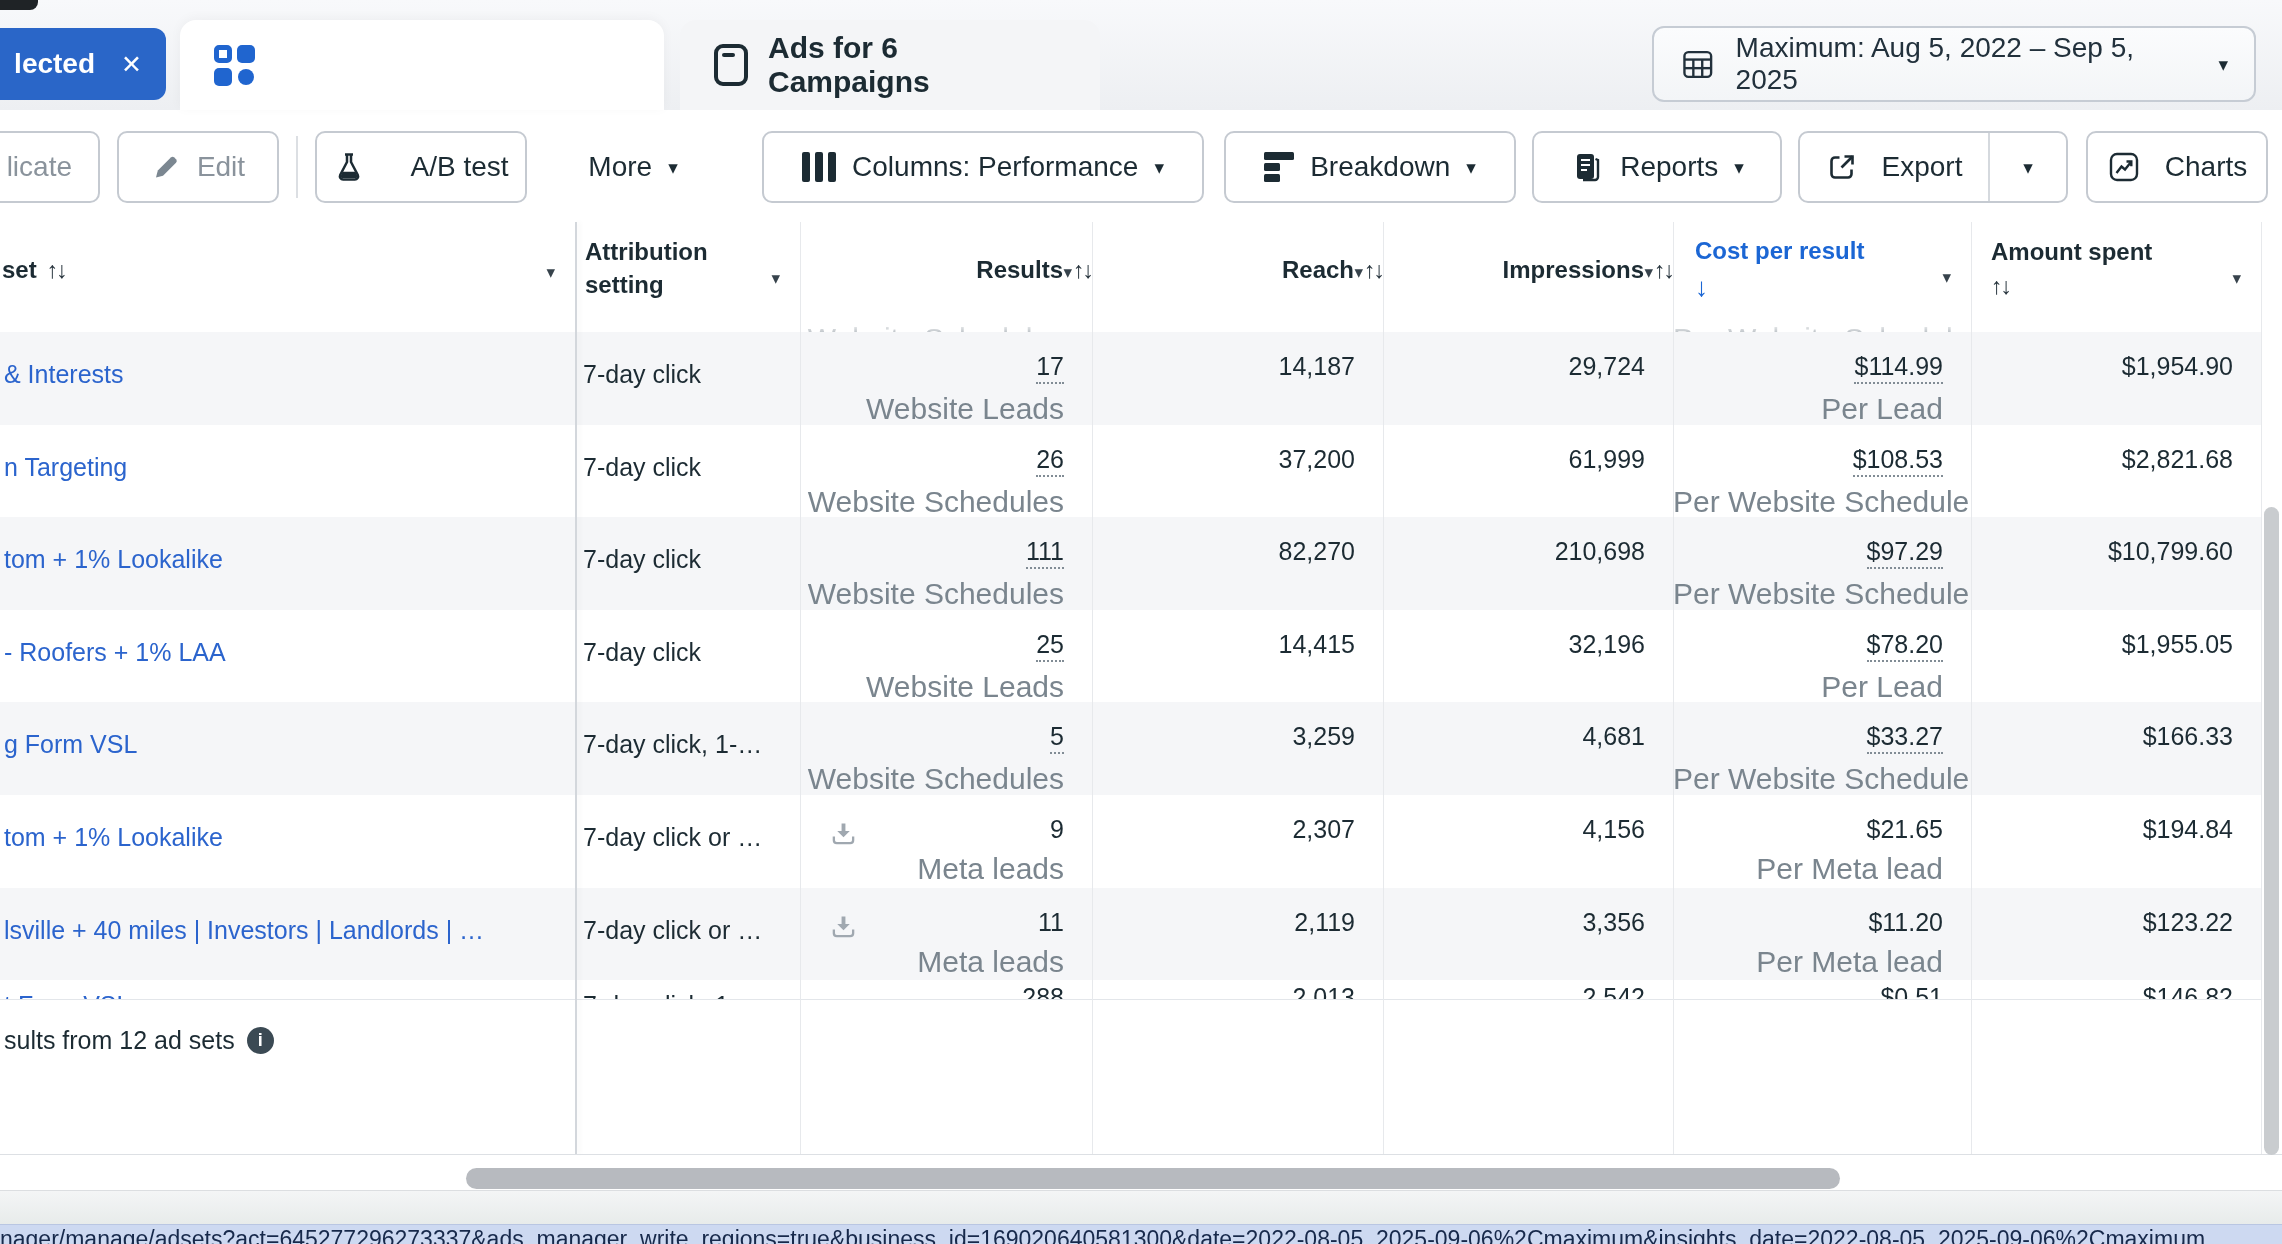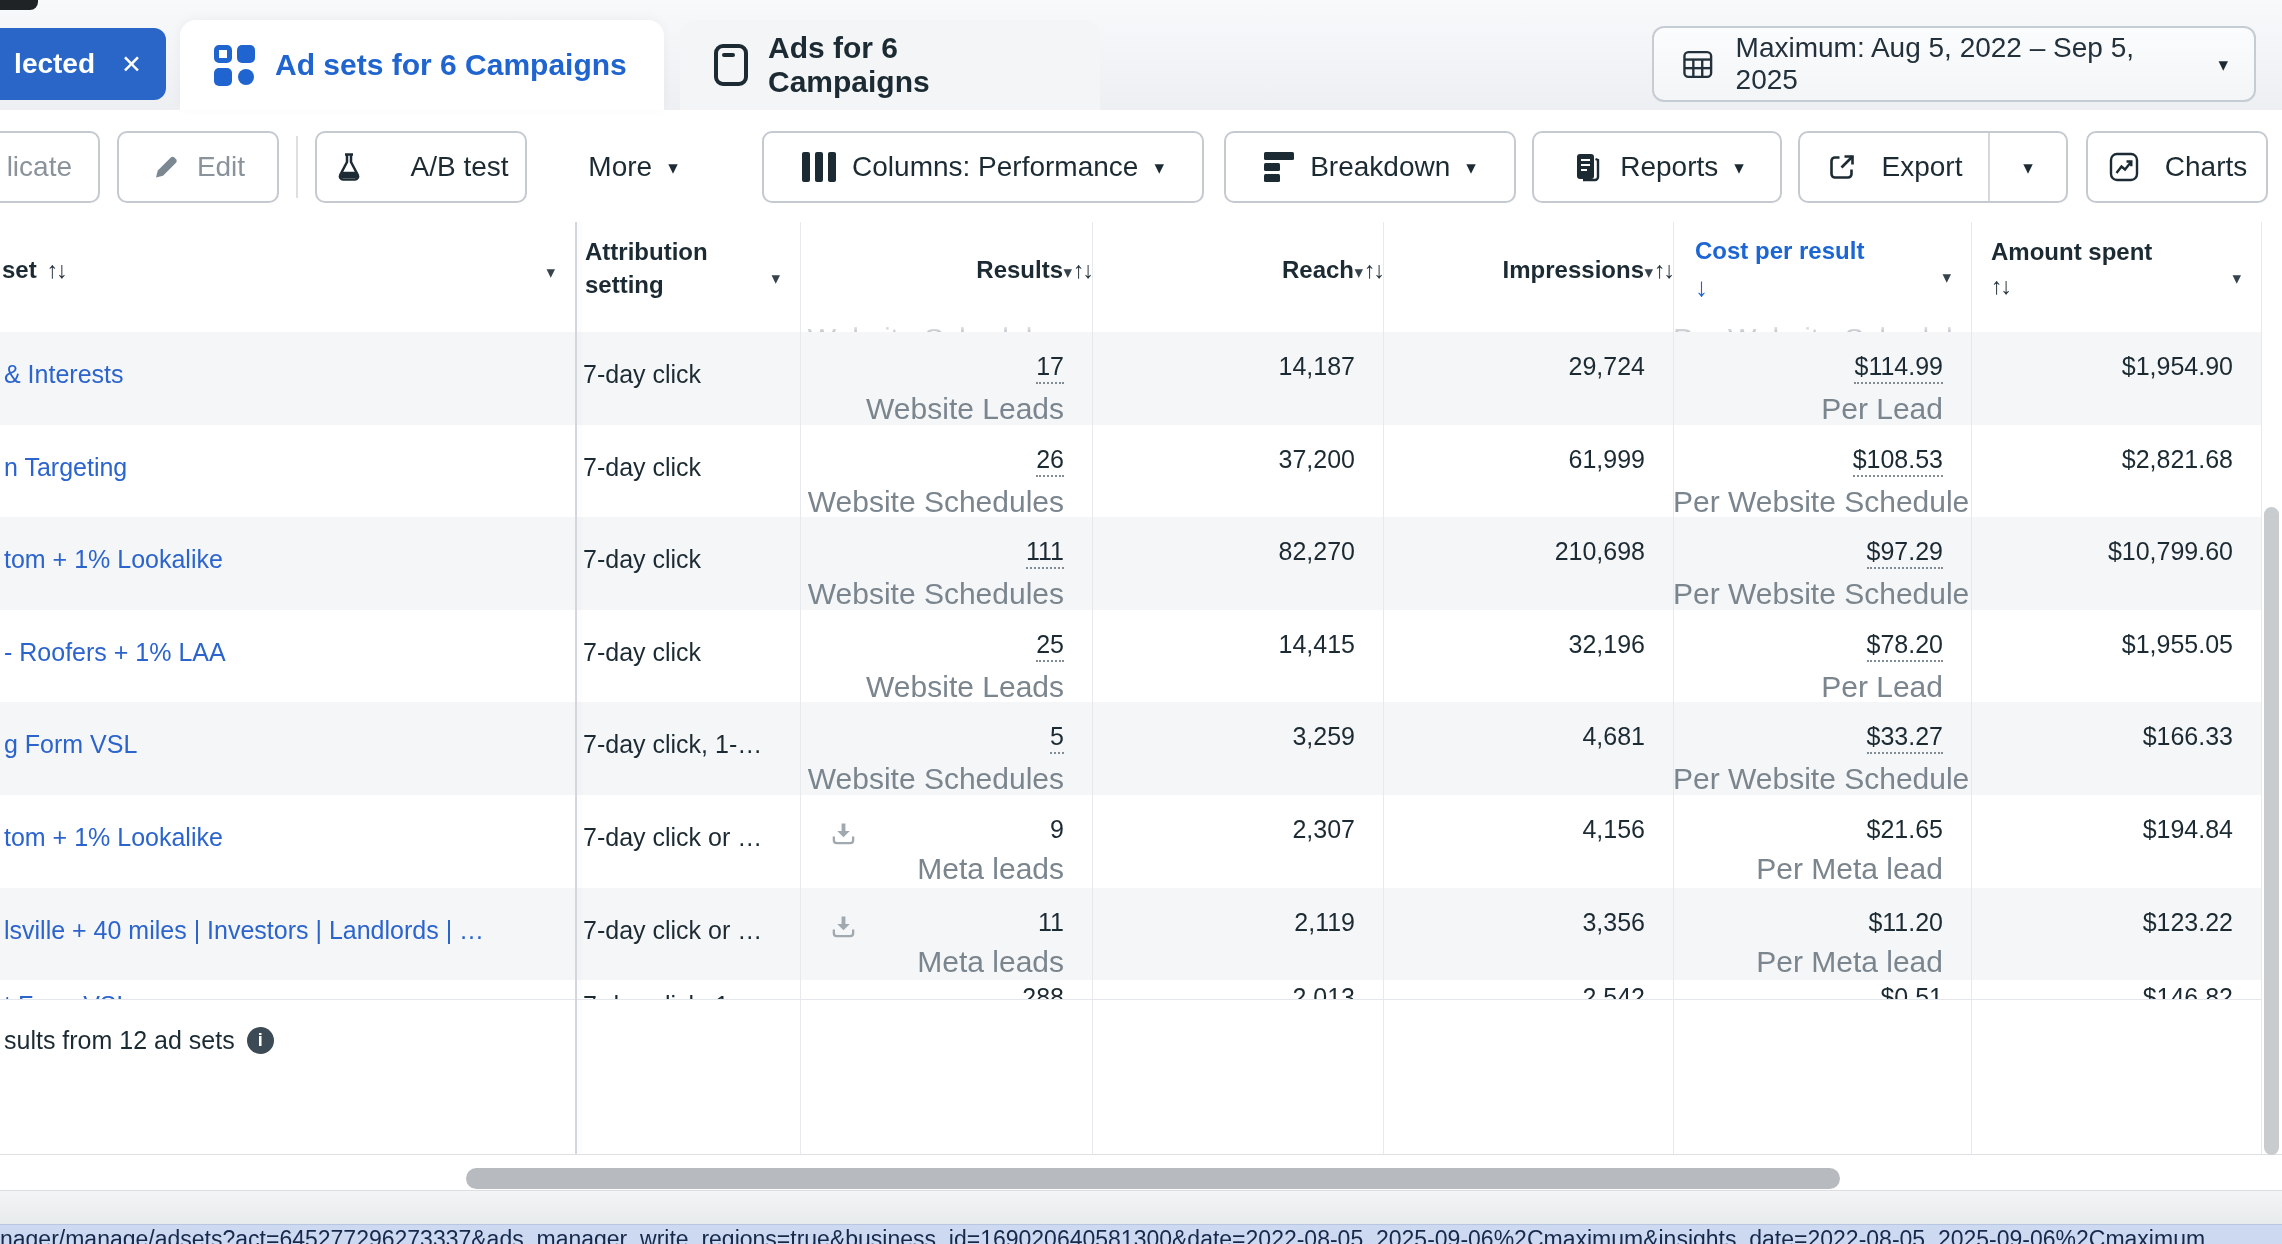--- a/index.html
+++ b/index.html
@@ -107,21 +107,20 @@
     <span class="chip-x">✕</span>
   </div>
 
   <div class="tab tab-adsets">
     <span class="adsets-icon">
         <i class="tl"></i>
         <i class="tr"></i>
         <i class="bl"></i>
         <i class="br"></i>
       </span>
-    <span>Ad sets for 6 Campaigns</span>
   </div>
 
   <div class="tab tab-ads">
     <span class="ads-icon"></span>
     <span>Ads for 6 Campaigns</span>
   </div>
 
   <div class="datebtn">
     <svg width="36" height="36" viewBox="0 0 36 36" fill="none" stroke="#22313c" stroke-width="2.4">
       <rect x="4.5" y="6" width="27" height="25" rx="4"></rect>

